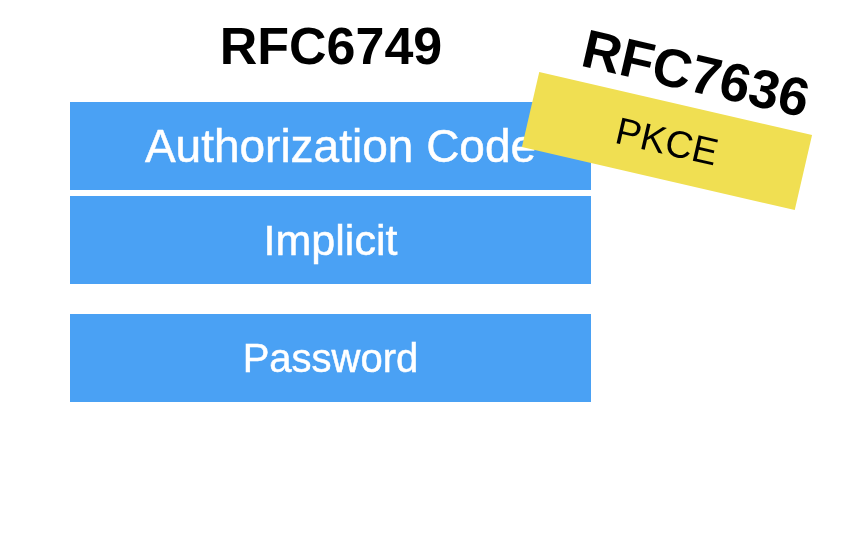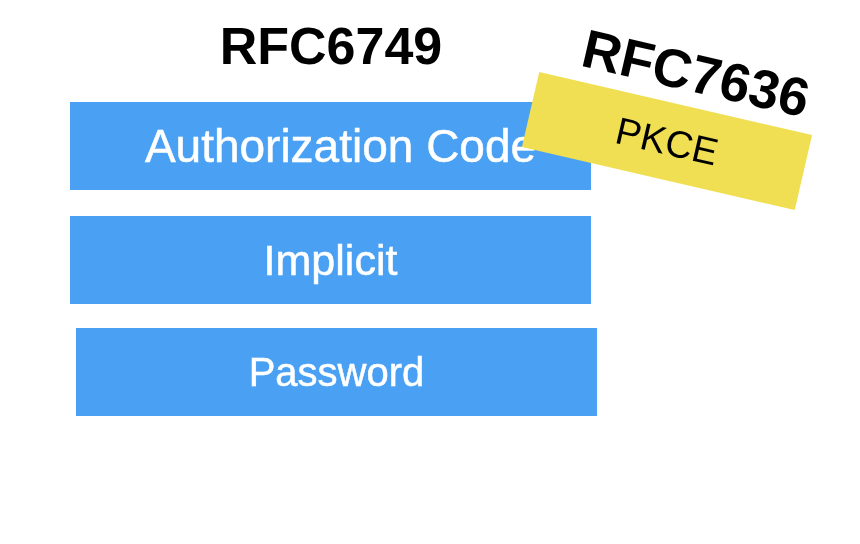--- a/index.html
+++ b/index.html
@@ -36,22 +36,22 @@
     left: 70px;
     width: 521px;
     height: 88px;
     background: var(--flow-bar, #4AA1F4);
     display: flex;
     align-items: center;
     justify-content: center;
     z-index: 1;
   }
   .bar-1 { top: 102px; }
-  .bar-2 { top: 216px; }
-  .bar-3 { top: 328px; margin-left: 6px; }
+  .bar-2 { top: 196px; }
+  .bar-3 { top: 314px; }
   .bar-4 { top: 420px; }
 
   .bar-label {
     color: var(--flow-bar-text, #fff);
     font-weight: 500;
     -webkit-text-stroke: 0.5px var(--flow-bar-text, #fff);
     line-height: 1;
     white-space: nowrap;
   }
   .bar-1 .bar-label { font-size: 46px; padding-left: 20px; }

